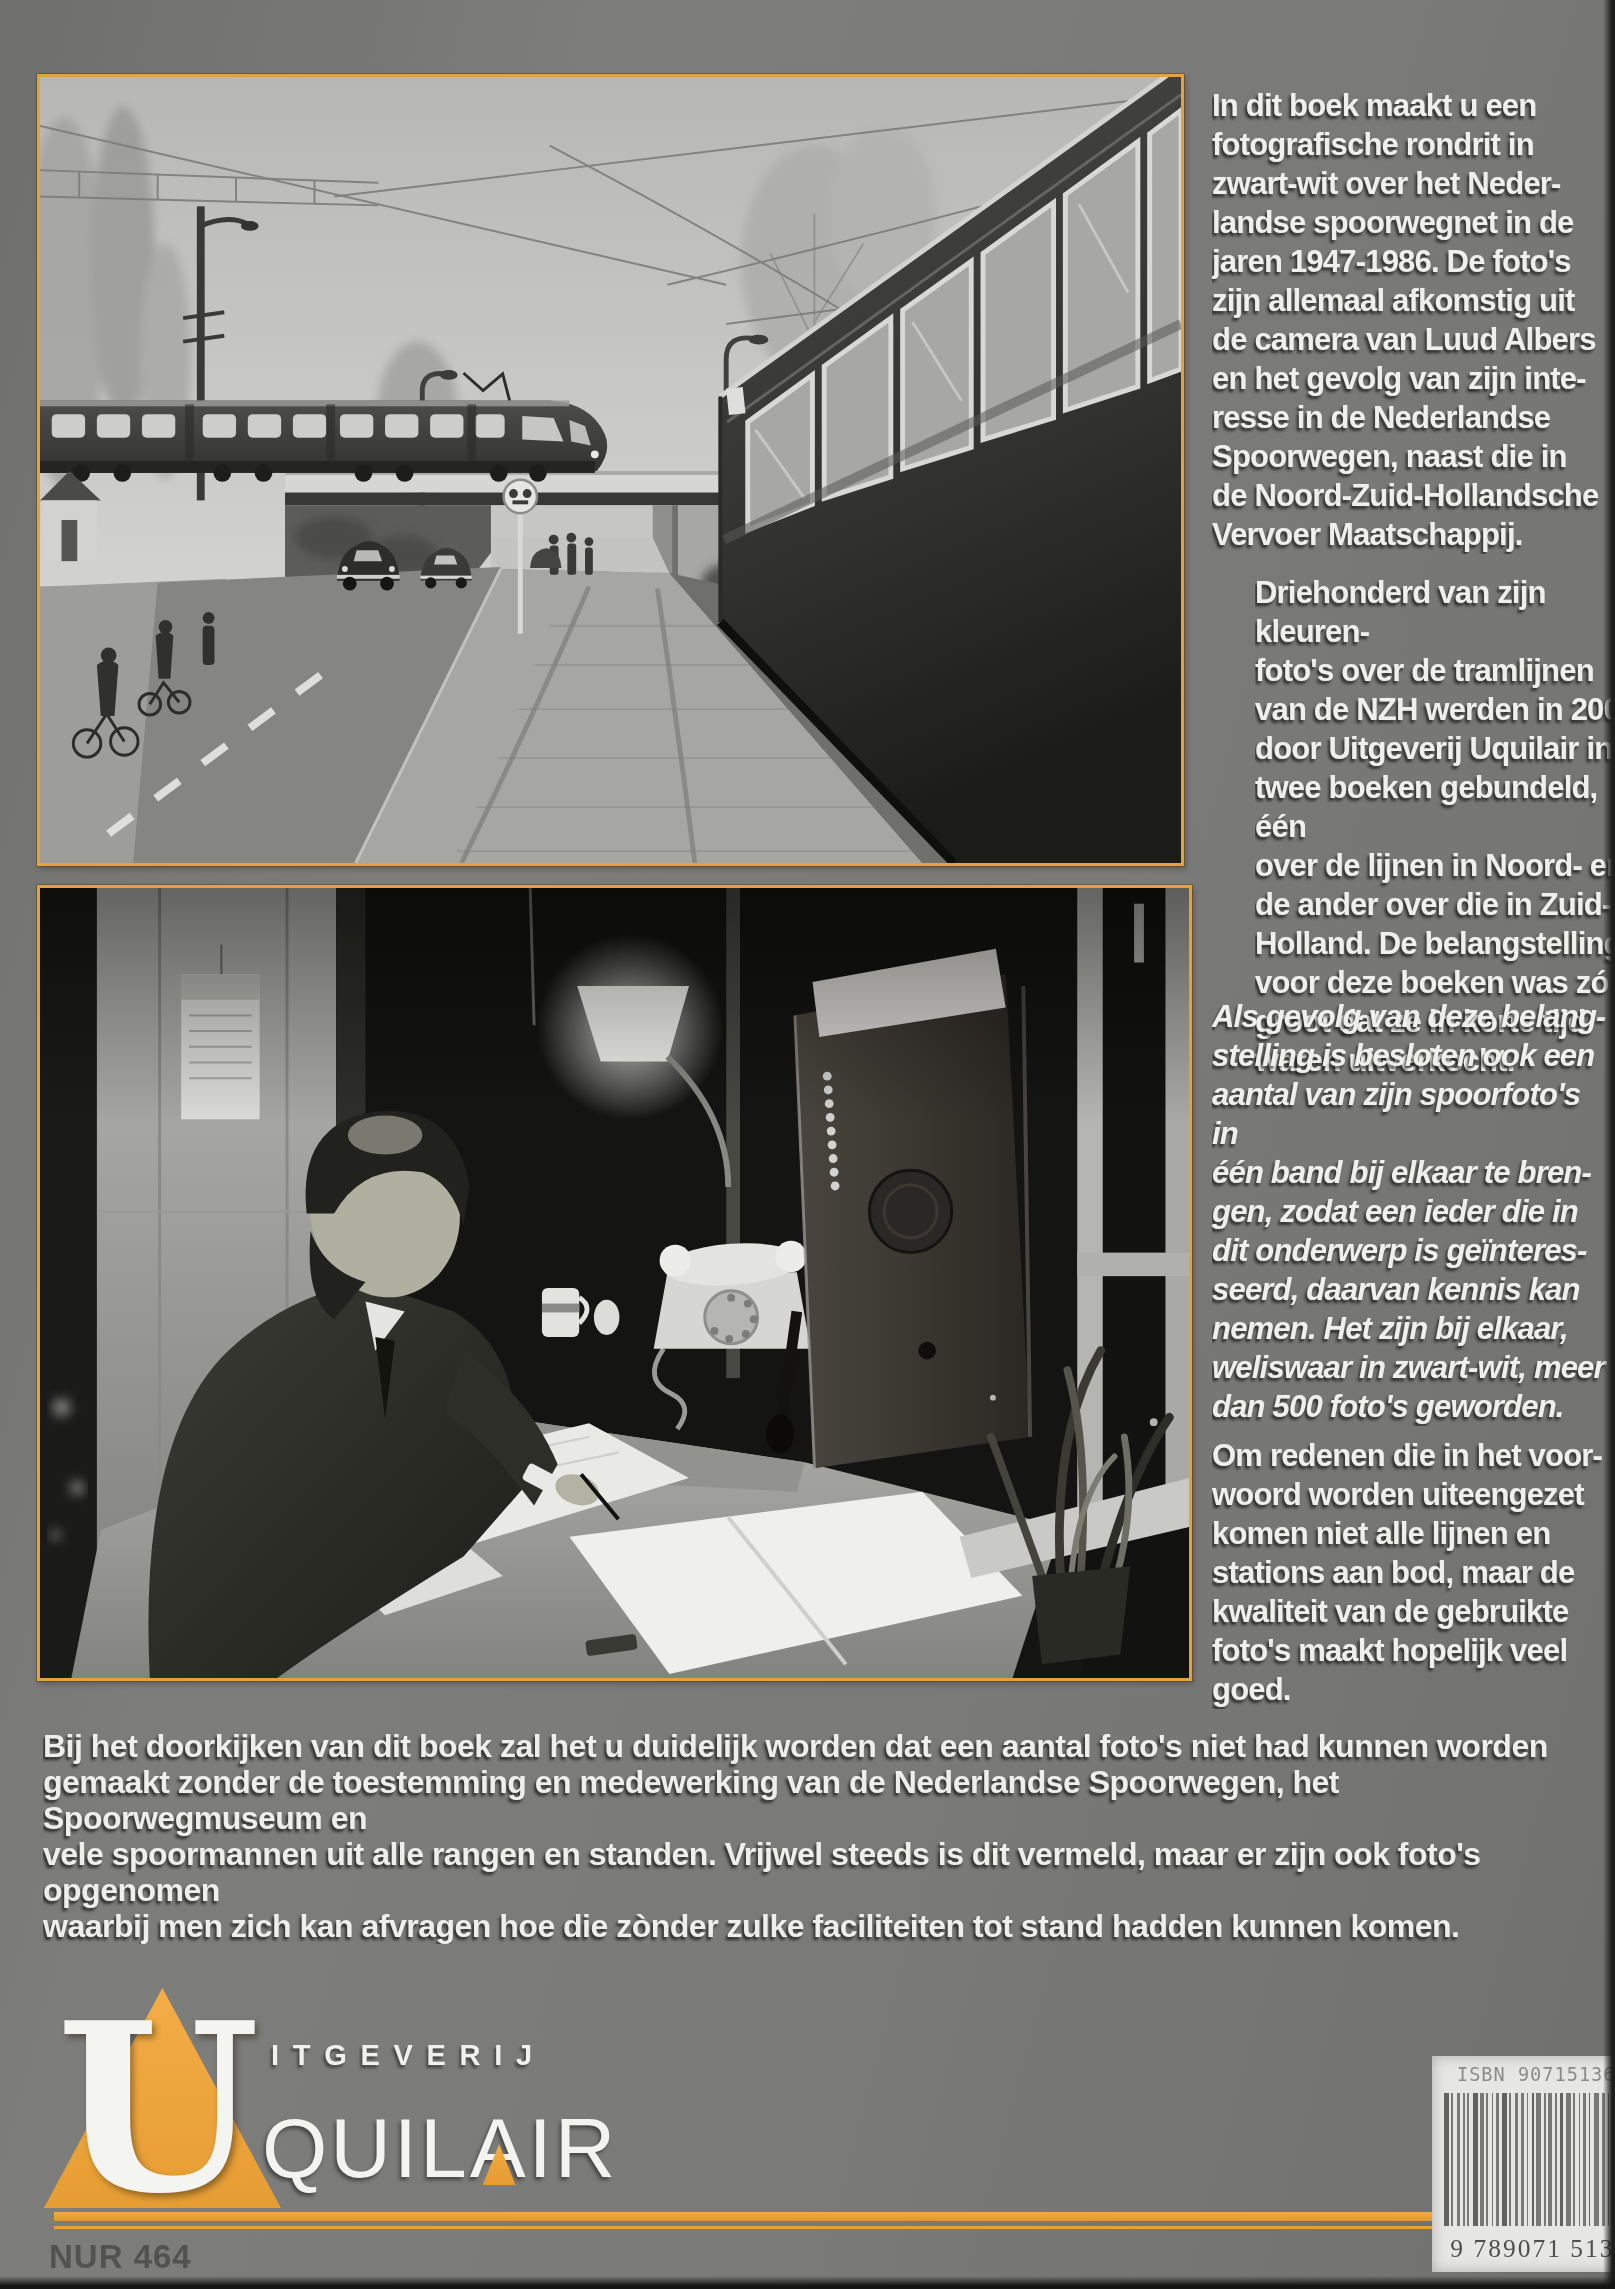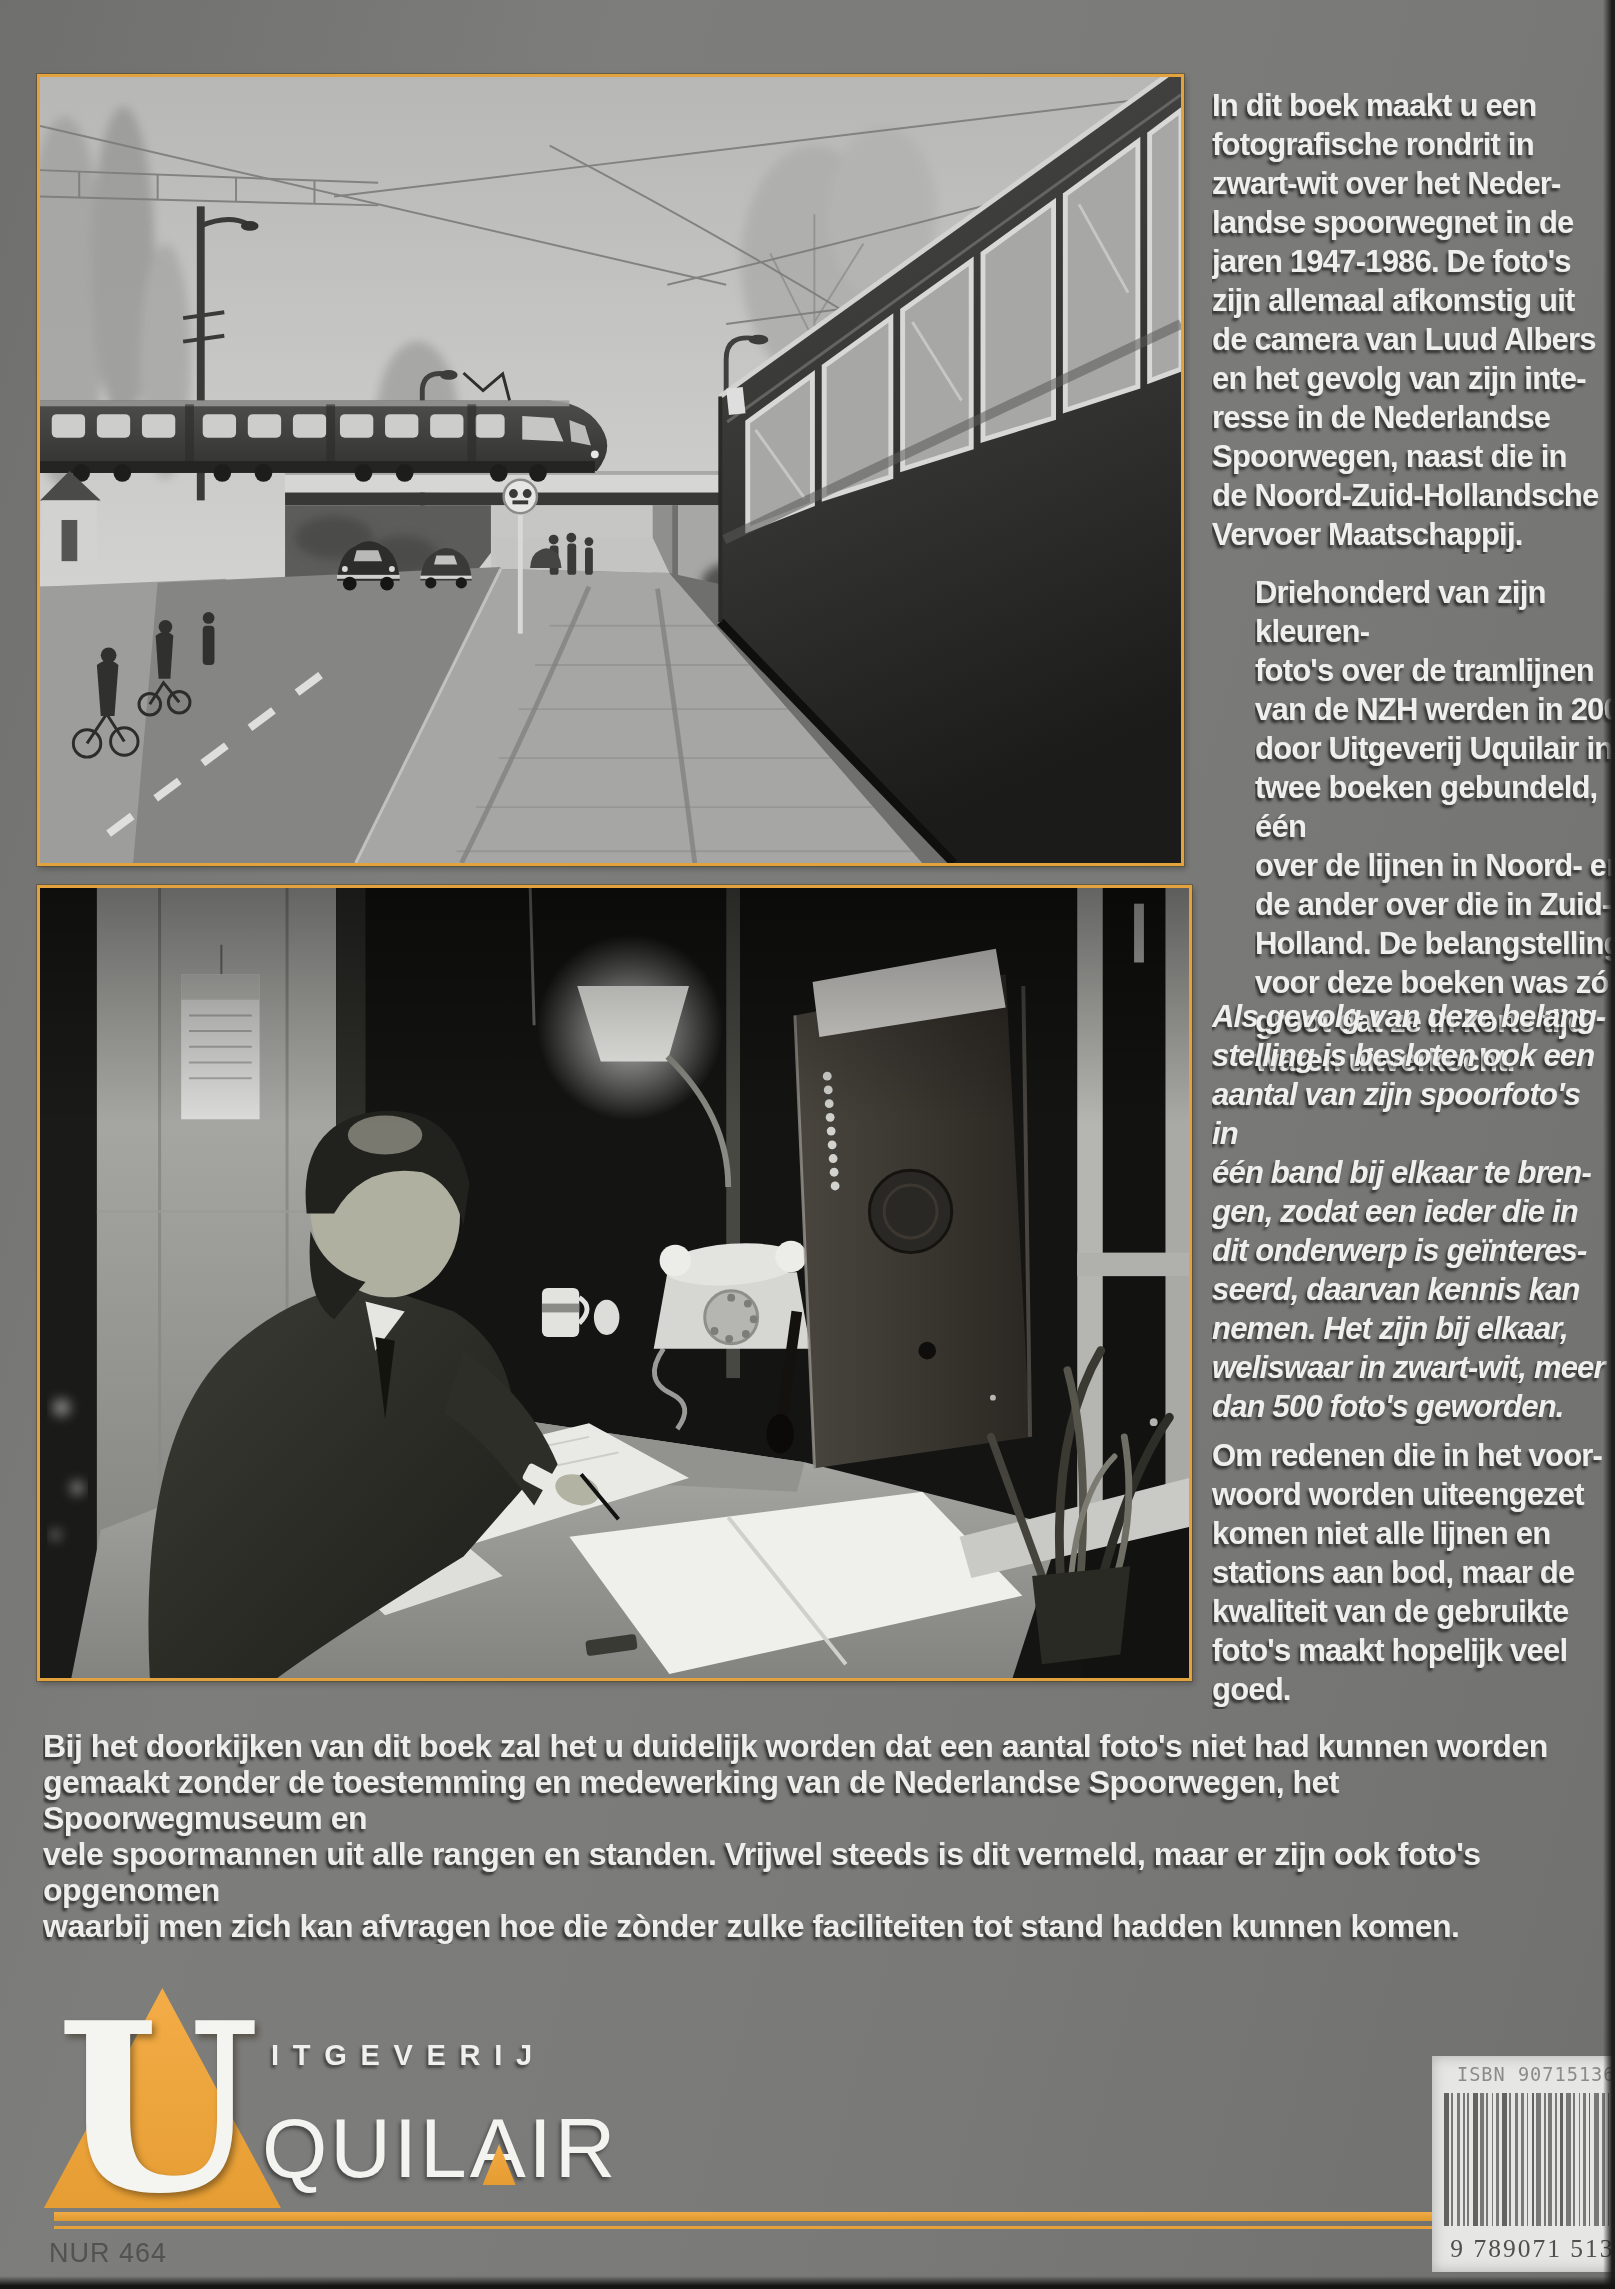--- a/index.html
+++ b/index.html
@@ -52,21 +52,21 @@
   .logo-quilair{position:absolute;left:223px;top:118px;font-size:84px;line-height:1;
     font-weight:400;letter-spacing:2.9px;color:#f3f3f0;
     text-shadow:-2px 2.9px 3.9px rgba(30,30,30,.55);}
   .logo-a{position:relative;display:inline-block;}
   .logo-a .a-tri{position:absolute;left:50%;bottom:4.9px;transform:translateX(-50%);
     width:33px;height:41px;background:linear-gradient(180deg,#f2aa44,#e59c31);
     clip-path:polygon(50% 0,100% 100%,0 100%);}
   .rule-thick{position:absolute;left:54px;top:2212px;width:1557px;height:8.8px;
     background:linear-gradient(180deg,#f2ab45,#dd9930);}
   .rule-thin{position:absolute;left:54px;top:2226px;width:1557px;height:2.9px;background:#e6a138;}
-  .nur{position:absolute;left:49px;top:2238px;font-size:27px;font-weight:normal;
+  .nur{position:absolute;left:49px;top:2238px;font-size:33px;font-weight:bold;
     letter-spacing:1px;color:#4e4e4c;opacity:.9;}
   
   .barcode-box{position:absolute;left:1432px;top:2056px;width:245px;height:216px;
     background:#e6e6e4;box-shadow:inset 0 0 13.7px rgba(120,120,118,.5);}
   .barcode-isbn{position:absolute;left:0;top:7.8px;width:100%;text-align:center;
     font-family:"DejaVu Sans Mono",monospace;font-size:18.6px;color:#8b8b89;letter-spacing:1px;}
   .barcode-bars{position:absolute;left:11.8px;top:37px;width:222px;height:133px;
     display:flex;align-items:stretch;}
   .barcode-bars span{display:block;height:100%;background:#74746f;}
   .barcode-ean{position:absolute;left:0;bottom:7.8px;width:100%;text-align:center;

